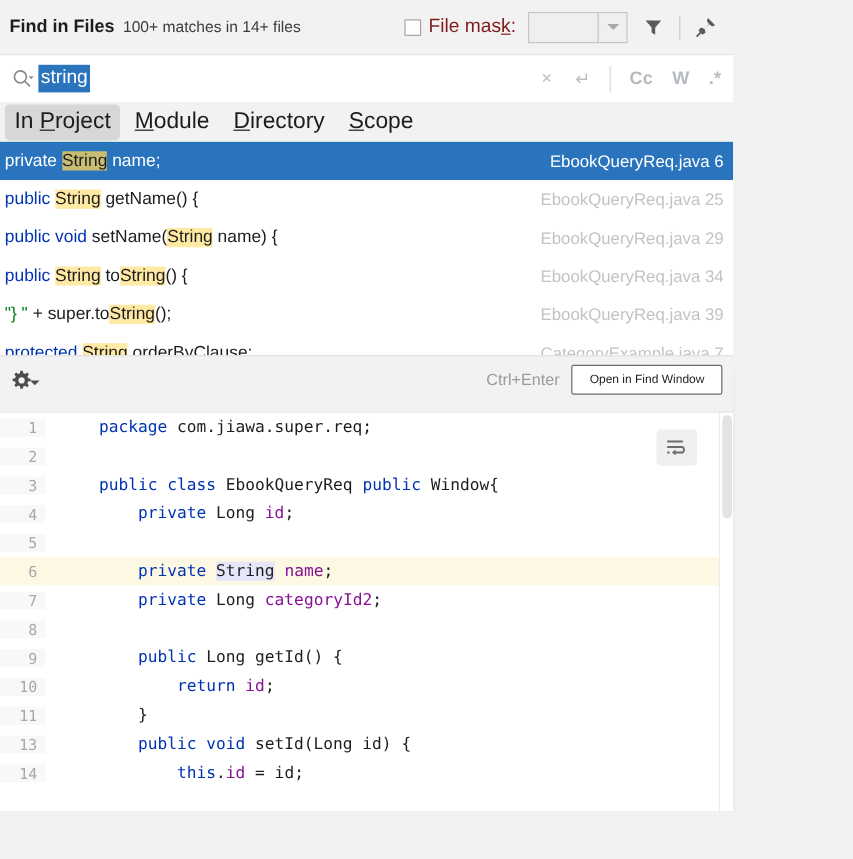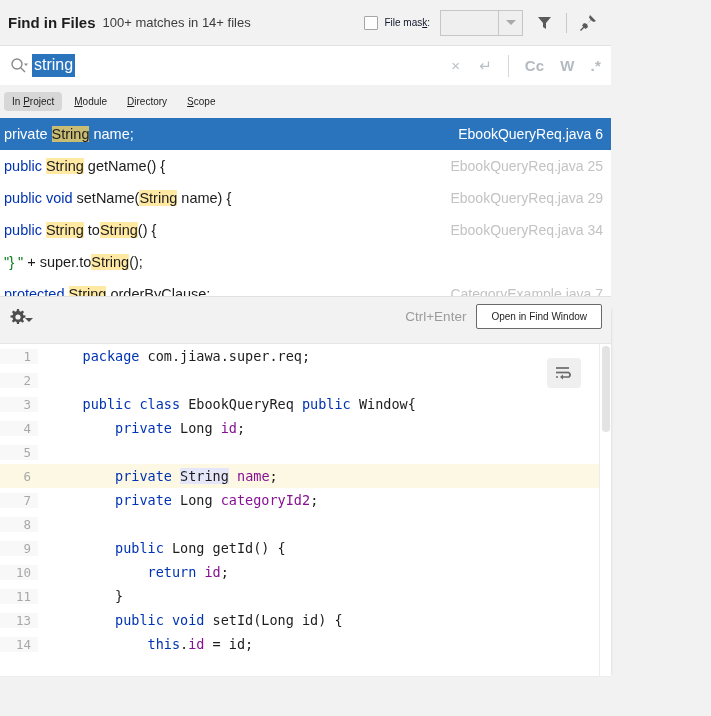--- a/index.html
+++ b/index.html
@@ -25,21 +25,21 @@
   }
   .hdr-title { font-size: 15px; font-weight: bold; color: #1d1d1d; }
   .hdr-sub { font-size: 13px; color: #3c3c3c; margin-left: 7px; }
   .hdr-spacer { flex: 1 1 auto; }
 
   .mask-wrap { display: flex; align-items: center; gap: 6px; }
   .cbox {
     width: 14px; height: 14px; border: 1px solid #a6a6a6;
     background: #fdfdfd; border-radius: 1px;
   }
-  .mask-label { font-size: 10px; color: #0f172a; }
+  .mask-label { font-size: 16px; color: #7f1d1d; }
   .mask-label u { text-decoration: underline; }
   .combo {
     width: 83px; height: 26px; margin-left: 4px;
     border: 1px solid #c6c6c6; background: #efefef;
     display: flex; align-items: stretch;
   }
   .combo .field { flex: 1 1 auto; }
   .combo .arrow {
     width: 24px; border-left: 1px solid #c6c6c6;
     display: flex; align-items: center; justify-content: center;
@@ -77,21 +77,21 @@
   .s-div { width: 1px; height: 22px; background: #d5d9dc; margin-left: 14px; }
   .s-tog { font-size: 15px; color: #b4bbc0; margin-left: 16px; font-weight: bold; letter-spacing: .2px; }
 
   
   .tabrow {
     height: 33px; flex: 0 0 33px;
     display: flex; align-items: center;
     background: #f2f2f2; padding-left: 4px; gap: 4px;
   }
   .tab {
-    font-size: 10px; color: #1d1d1d;
+    font-size: 19px; color: #1d1d1d;
     padding: 4px 8px; border-radius: 4px;
   }
   .tab.sel { background: #d7d7d7; }
   .tab u { text-decoration: underline; }
 
   
   .results {
     flex: 0 0 178px; position: relative;
     background: #ffffff; overflow: hidden;
   }
@@ -238,20 +238,21 @@
       <div class="row">
         <div class="code"><span class="kw">public void </span><span class="pl">setName(</span><span class="hl">String</span><span class="pl"> name) {</span></div>
         <div class="loc">EbookQueryReq.java  29</div>
       </div>
       <div class="row">
         <div class="code"><span class="kw">public </span><span class="hl">String</span><span class="pl"> to</span><span class="hl">String</span><span class="pl">() {</span></div>
         <div class="loc">EbookQueryReq.java  34</div>
       </div>
       <div class="row">
         <div class="code"><span class="str">"} "</span><span class="pl"> + super.to</span><span class="hl">String</span><span class="pl">();</span></div>
+        <div class="loc">EbookQueryReq.java  39</div>
       </div>
       <div class="row">
         <div class="code"><span class="kw">protected </span><span class="hl">String</span><span class="pl"> orderByClause;</span></div>
         <div class="loc">CategoryExample.java  7</div>
       </div>
     </div>
 
   <div class="preview">
     <div class="pv-head">
       <span class="pv-file">EbookQueryReq.java</span>

